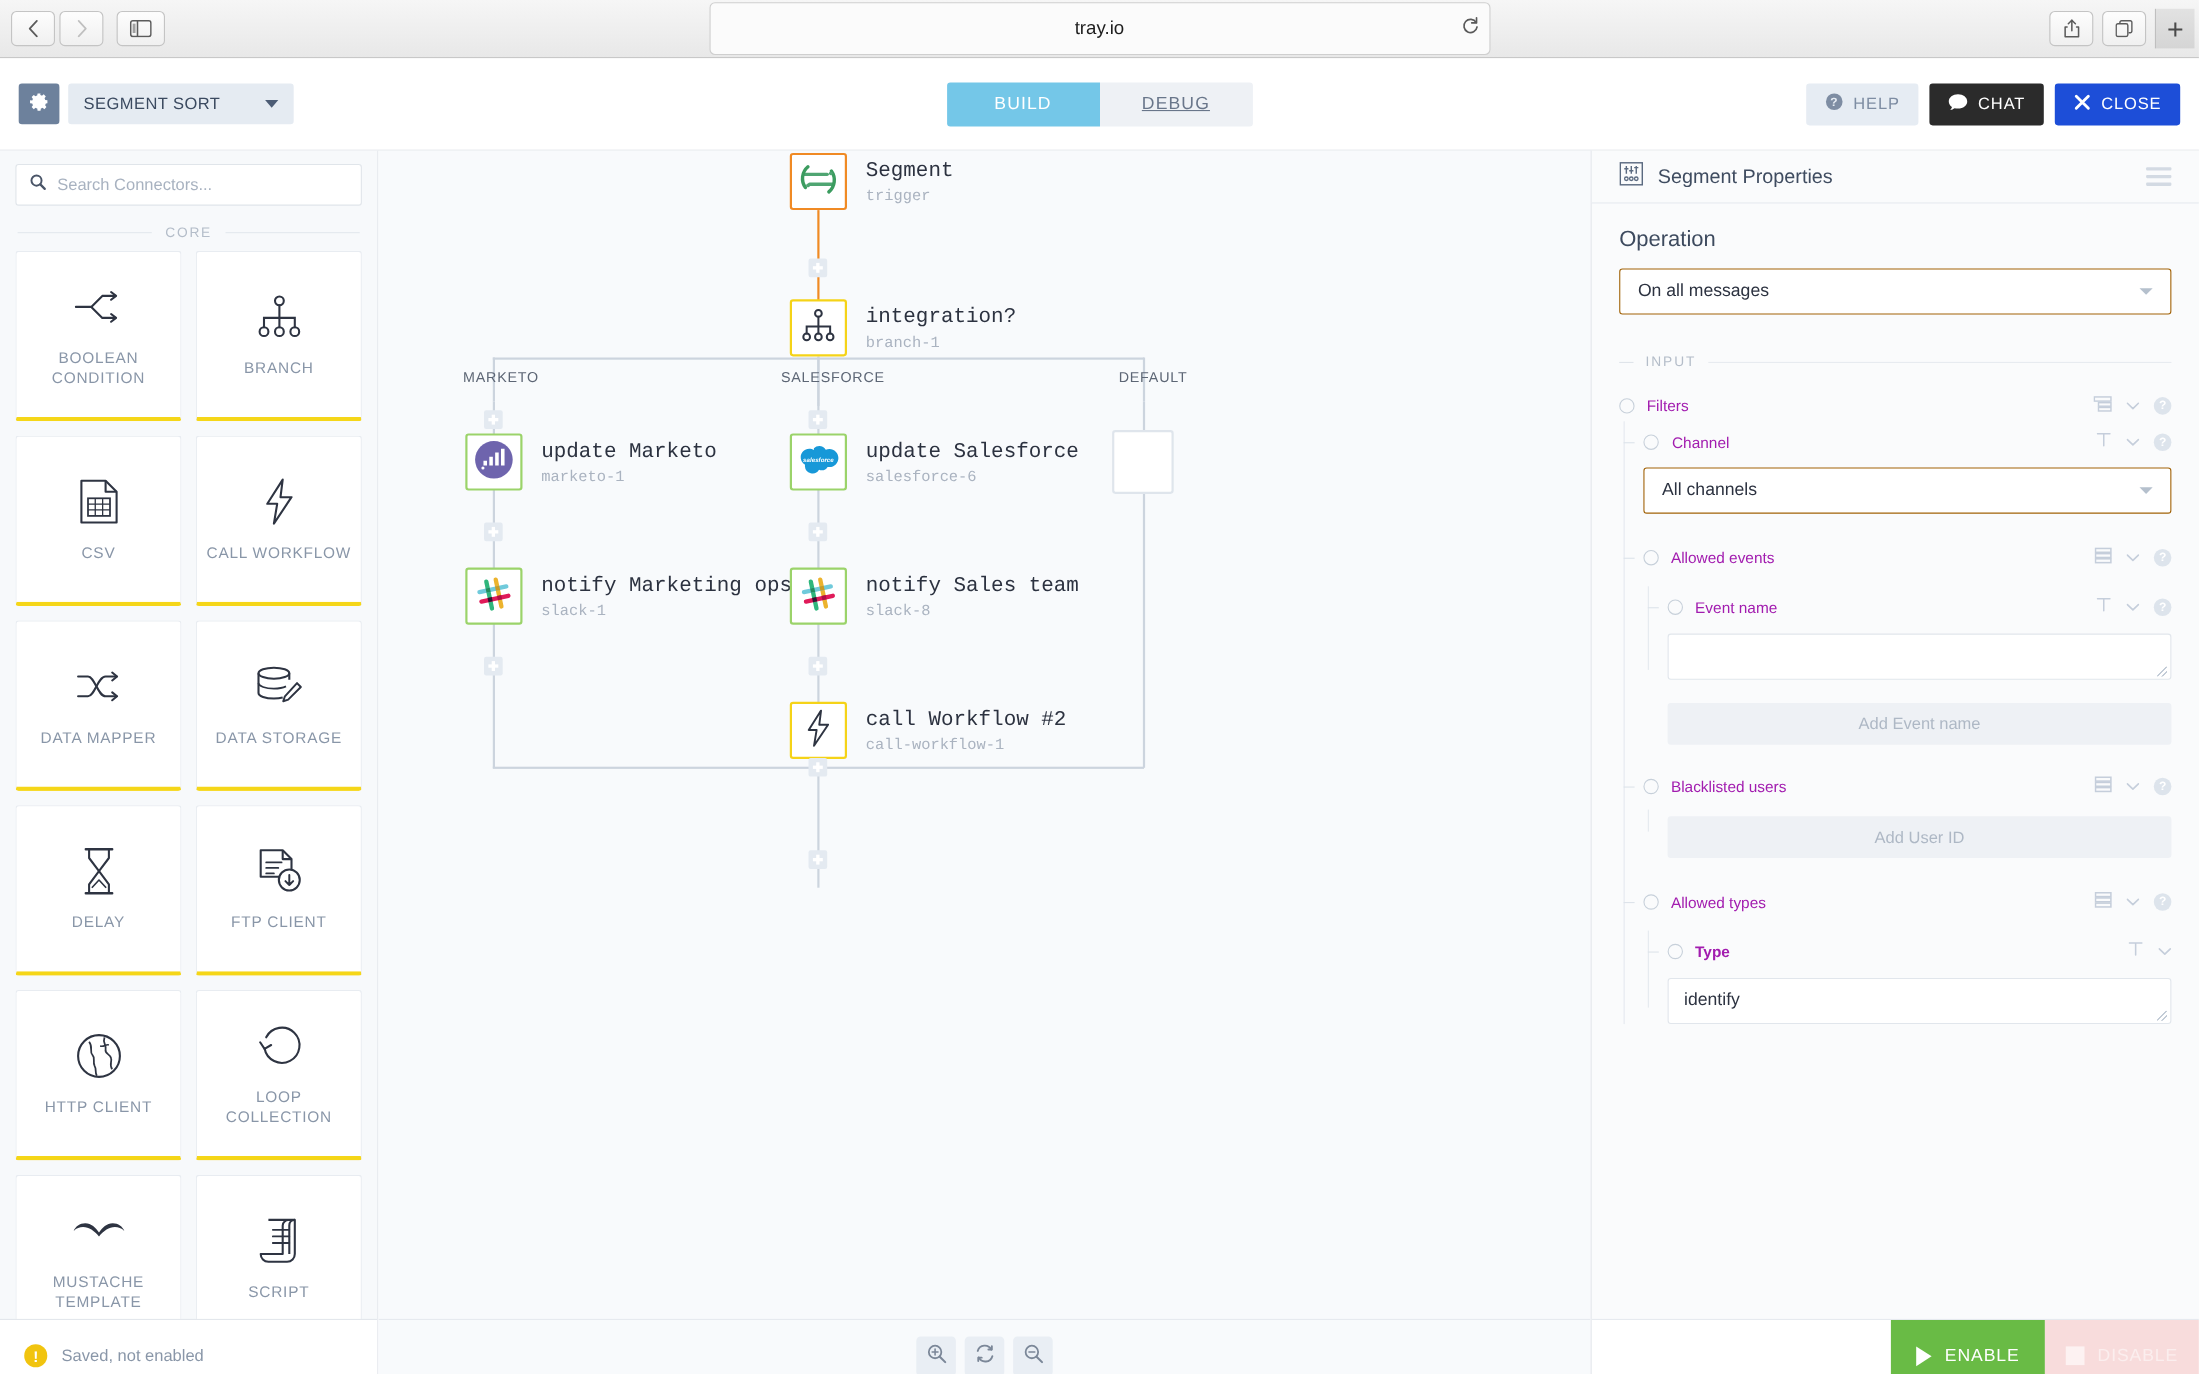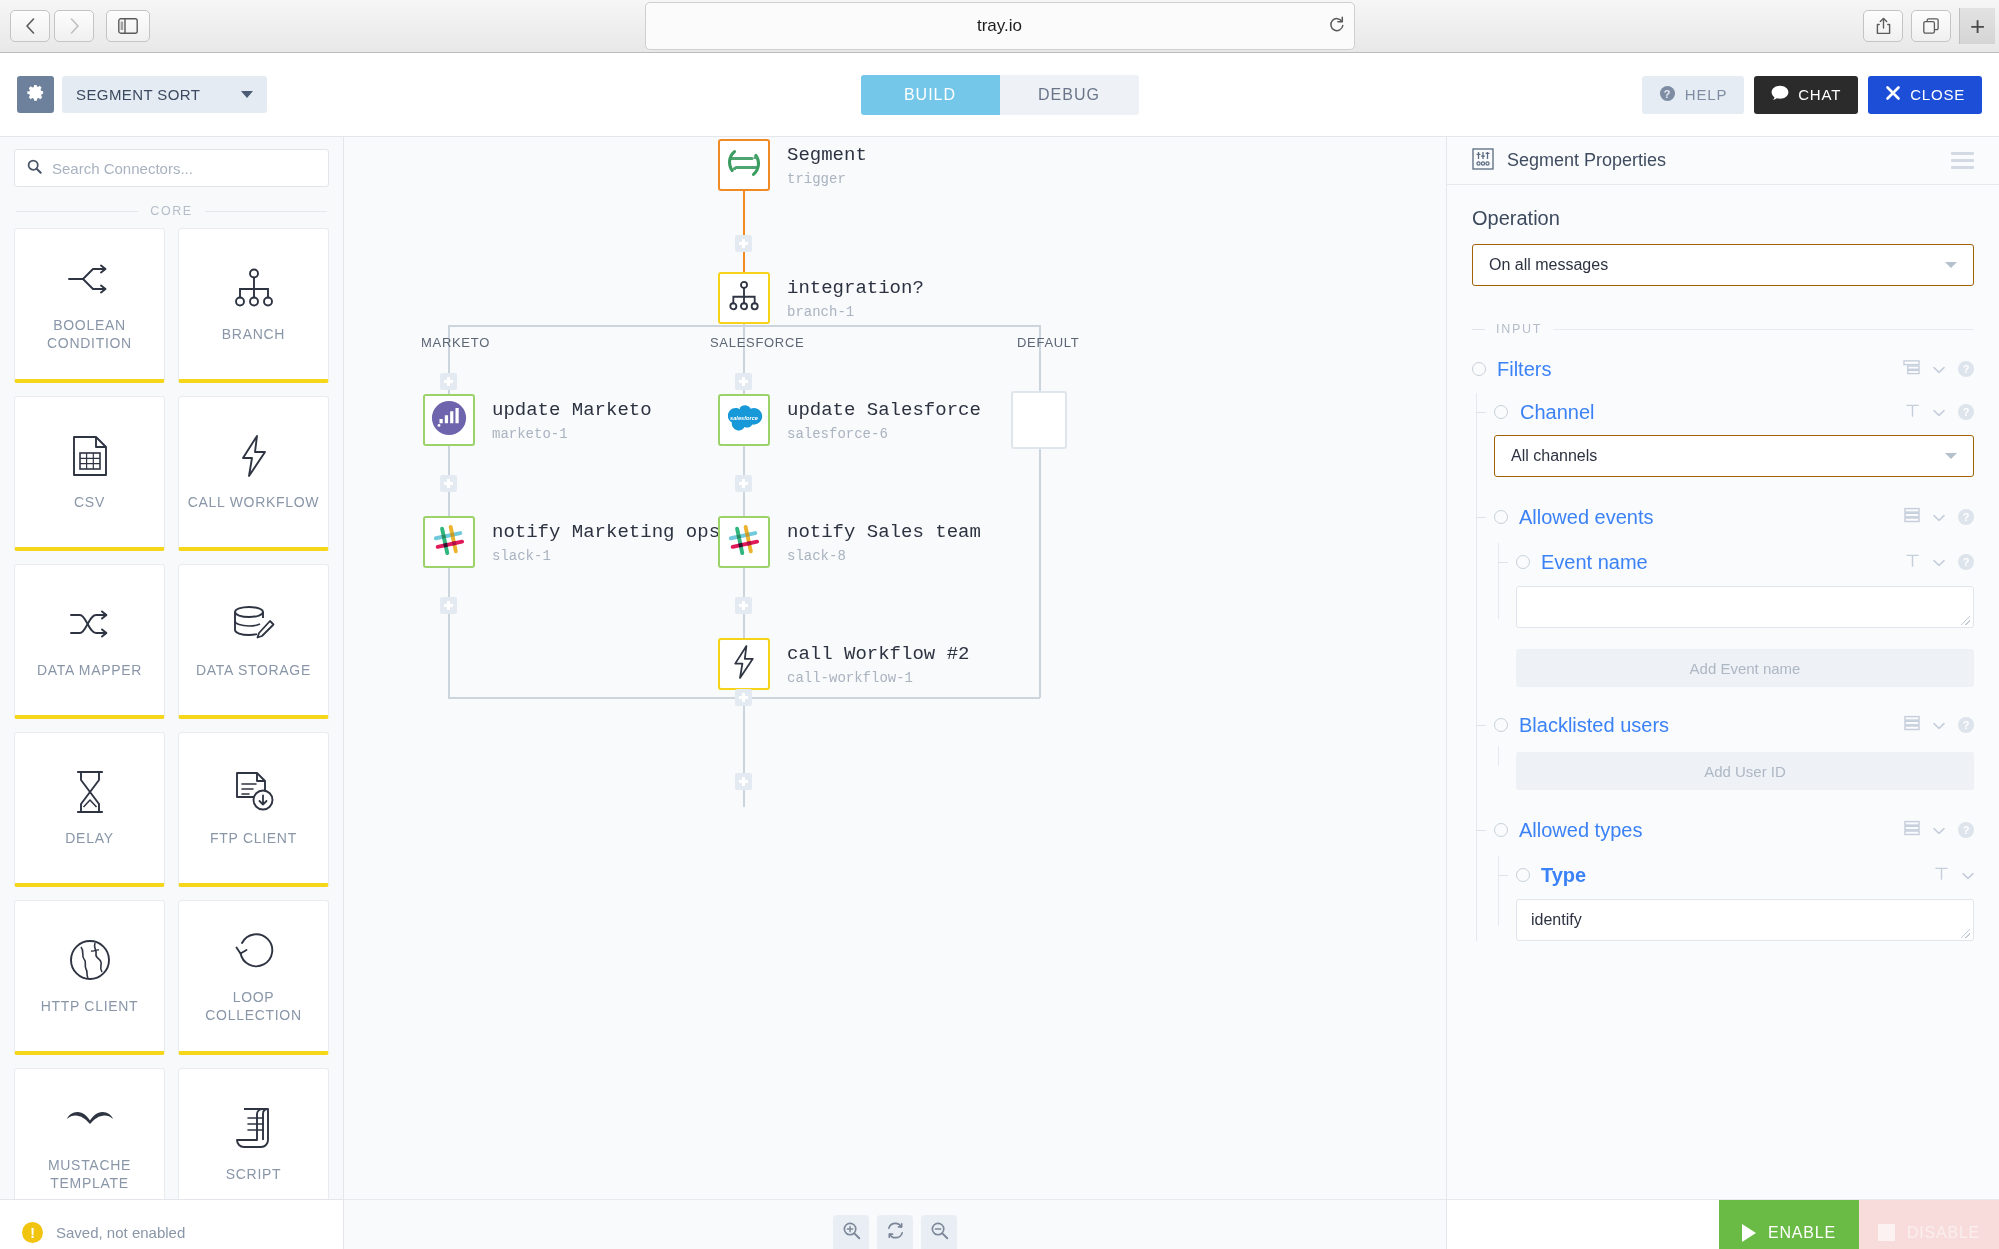--- a/index.html
+++ b/index.html
@@ -105,21 +105,21 @@
     display: flex;
   }
   .tab {
     width: 139px; height: 40px;
     display: flex; align-items: center; justify-content: center;
     font-size: 16px; letter-spacing: 1px;
     background: #eef1f5; color: #69768a;
   }
   .tab.active { background: #74c7e8; color: #ffffff; }
   .tab:first-child { border-radius: 3px 0 0 3px; }
-  .tab:last-child { border-radius: 0 3px 3px 0; }
+  .tab:last-child { border-radius: 0 3px 3px 0; text-decoration: underline; }
   .header-actions {
     margin-left: auto; display: flex; align-items: center; gap: 10px;
   }
   .hbtn {
     height: 38px; padding: 0 17px; border-radius: 3px;
     display: flex; align-items: center; gap: 9px;
     font-size: 15px; letter-spacing: .8px;
   }
   .hbtn-help { background: #e6ecf3; color: #7e8da3; }
   .hbtn-chat { background: #2b2b2b; color: #ffffff; }
@@ -309,21 +309,21 @@
 
   .prop-row {
     display: flex; align-items: center; gap: 11px;
     position: relative; height: 26px;
   }
   .tick { width: 10px; height: 1px; background: #dde3ea; }
   .radio {
     width: 14px; height: 14px; border-radius: 50%;
     border: 1.6px solid #c7d0da; background: transparent; flex: none;
   }
-  .prop-name { font-size: 20px; color: #3b82f6; }
+  .prop-name { font-size: 14px; color: #a21caf; }
   .prop-tools {
     margin-left: auto; display: flex; align-items: center; gap: 13px;
     color: #c5cedb;
   }
   .qmark {
     width: 16px; height: 16px; border-radius: 50%;
     background: #dde4ec; color: #fff;
     font-size: 11px; font-weight: bold;
     display: flex; align-items: center; justify-content: center;
   }
@@ -912,21 +912,21 @@
                 <path d="M1 1.6 L6 6.4 L11 1.6" fill="none" stroke="currentColor" stroke-width="1.5" stroke-linecap="round" stroke-linejoin="round"></path>
               </svg>
           </span>
           <span class="qmark">?</span>
         </span>
       </div>
 
       <div style="position:relative; padding-left:22px;">
         <span class="vline" style="left:4px; top:-6px; bottom:0;"></span>
 
-        <div class="prop-row" style="margin-top:17px;gap:12px;">
+        <div class="prop-row" style="margin-top:7px;gap:12px;">
           <span class="tick" style="position:absolute; left:-18px;"></span>
           <span class="radio"></span>
           <span class="prop-name">Channel</span>
           <span class="prop-tools">
             <span>
               <svg width="15" height="15" viewBox="0 0 16 16">
                   <path d="M2 2.5 H14 M8 2.5 V14" fill="none" stroke="currentColor" stroke-width="1.5" stroke-linecap="round"></path>
                 </svg>
             </span>
             <span>

